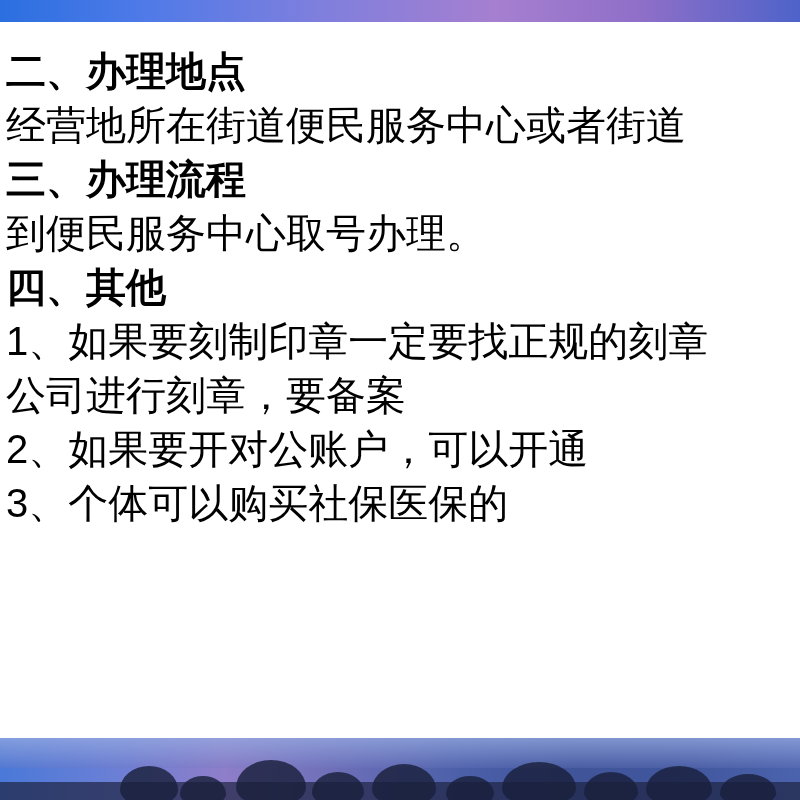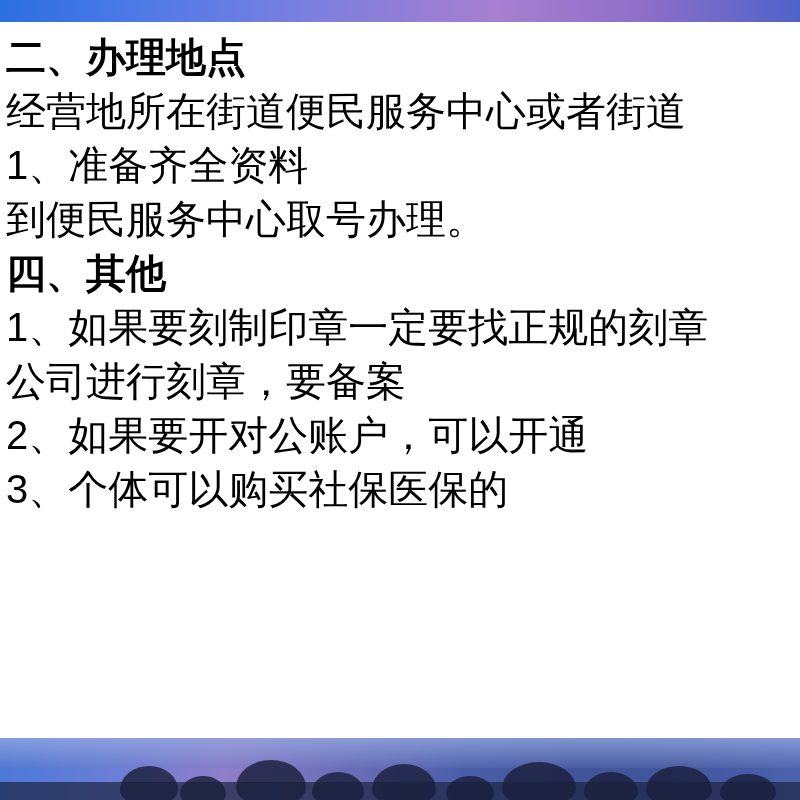--- a/index.html
+++ b/index.html
@@ -62,21 +62,21 @@
     bottom: 0;
     width: 800px;
     height: 18px;
     background: rgba(30,36,66,0.7);
   }
 
   
   .content {
     position: absolute;
     left: 0;
-    top: 18px;
+    top: 32px;
     width: 736px;
     height: 716px;
     padding: 12px 0 0 6px;
     box-sizing: border-box;
   }
 
   .line {
     color: #000000;
     font-family: "Liberation Sans", sans-serif;
     font-size: 40px;
@@ -92,21 +92,21 @@
 </head>
 <body>
 
 <div id="slide">
 
   <div class="top-banner"></div>
 
   <div class="content">
     <div class="line heading">二、办理地点</div>
     <div class="line">经营地所在街道便民服务中心或者街道</div>
-    <div class="line">1、准备齐全资料</div>
+    <div class="line heading">三、办理流程</div>
     <div class="line">到便民服务中心取号办理。</div>
     <div class="line heading">四、其他</div>
     <div class="line">1、如果要刻制印章一定要找正规的刻章</div>
     <div class="line">公司进行刻章，要备案</div>
     <div class="line">2、如果要开对公账户，可以开通</div>
     <div class="line">3、个体可以购买社保医保的</div>
   </div>
 
   <div class="bottom-band">
     <div class="haze"></div>

